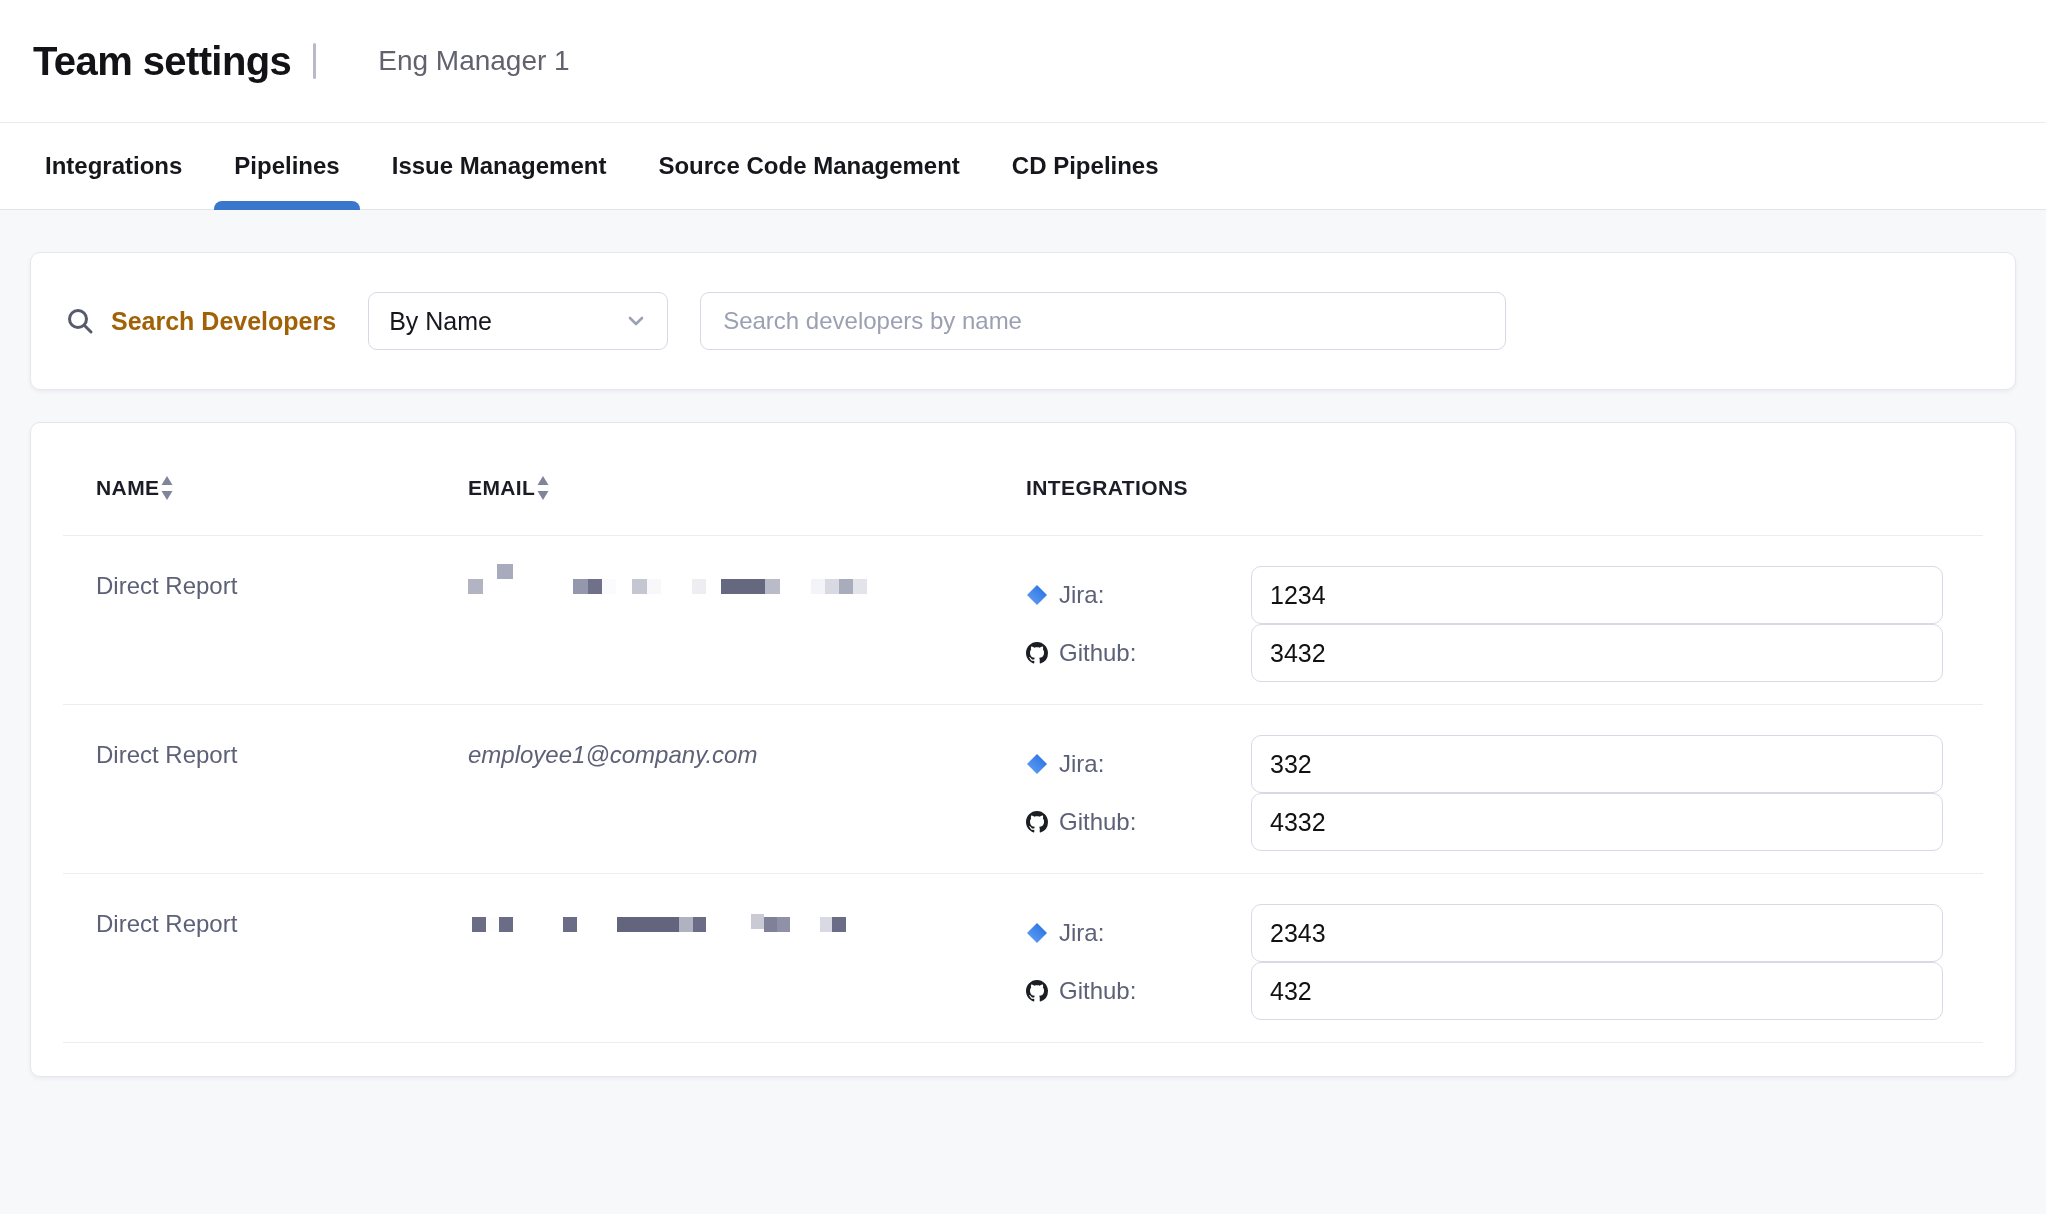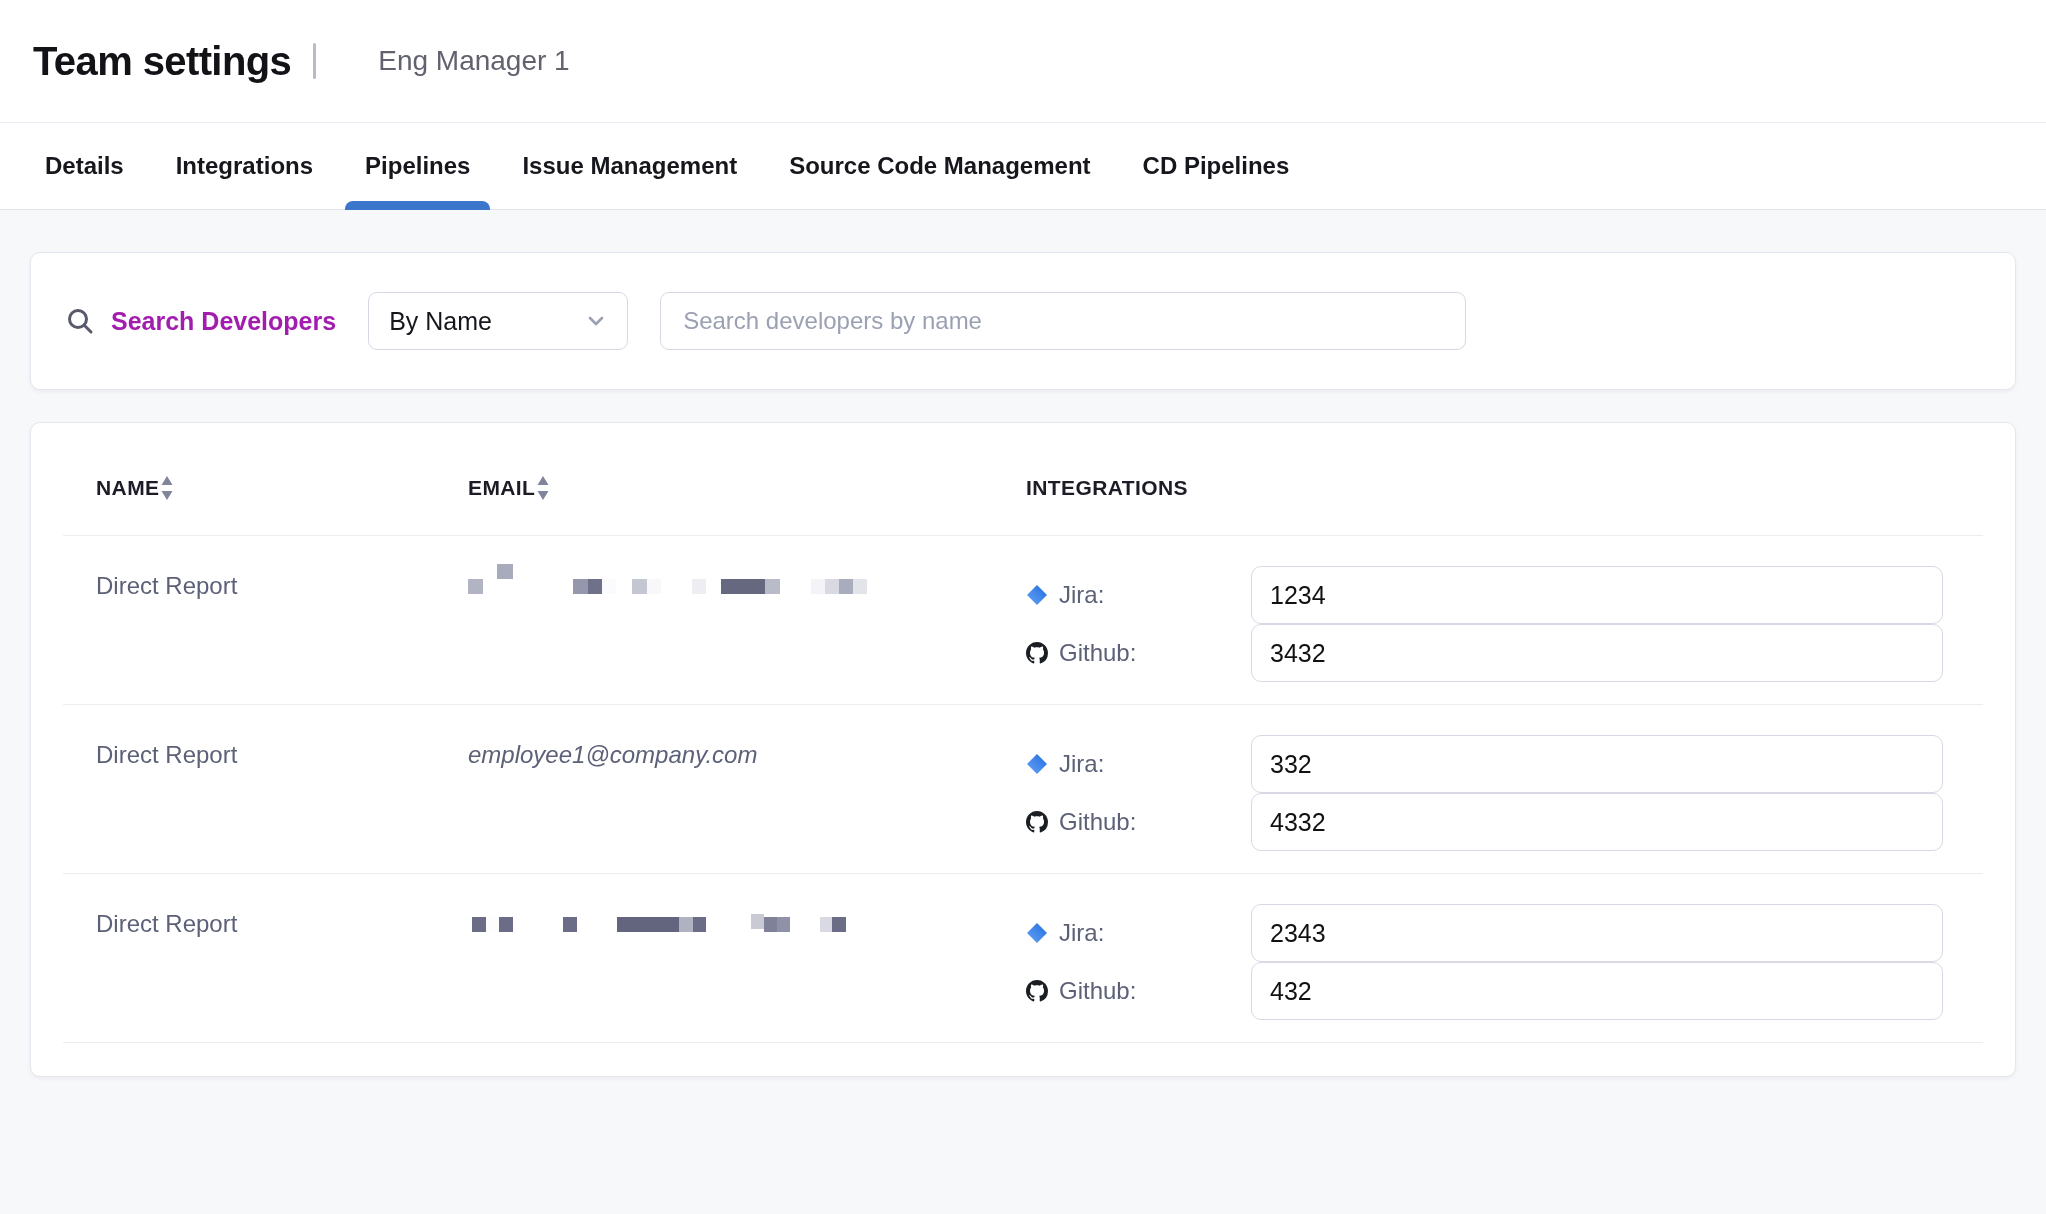--- a/index.html
+++ b/index.html
@@ -48,23 +48,23 @@
     background:#fff; border:1px solid #e7e6f0; border-radius:10px;
     box-shadow:0 2px 4px rgba(25,25,60,0.05);
   }
 
   
   .search-card {
     height:138px; display:flex; align-items:center; padding:0 34px;
     margin-bottom:32px;
   }
   .search-icon-wrap { width:30px; height:30px; display:flex; }
-  .search-label { margin-left:16px; font-size:25px; font-weight:700; color:#a21caf; }
+  .search-label { margin-left:16px; font-size:25px; font-weight:700; color:#a16207; }
   .search-select {
-    margin-left:32px; width:260px; height:58px;
+    margin-left:32px; width:300px; height:58px;
     border:1.5px solid #d8d8e4; border-radius:9px; background:#fff;
     display:flex; align-items:center; padding:16px 20px; cursor:pointer;
   }
   .search-select-value { font-size:25px; color:#16161d; flex:1; }
   .search-input {
     margin-left:32px; width:806px; height:58px;
     border:1.5px solid #d8d8e4; border-radius:9px; background:#fff;
     font-size:24px; color:#16161d; padding:0 22px;
     font-family:"Liberation Sans", sans-serif; outline:none;
   }
@@ -107,21 +107,20 @@
 
   <div class="header">
     <div class="title">Team settings</div>
     <div class="subtitle-group">
       <div class="subtitle-bar"></div>
       <div class="subtitle">Eng Manager 1</div>
     </div>
   </div>
 
   <div class="tabbar">
-    <div class="tab">Details</div>
     <div class="tab">Integrations</div>
     <div class="tab active">Pipelines</div>
     <div class="tab">Issue Management</div>
     <div class="tab">Source Code Management</div>
     <div class="tab">CD Pipelines</div>
   </div>
 
   <div class="content">
 
     <div class="card search-card">

